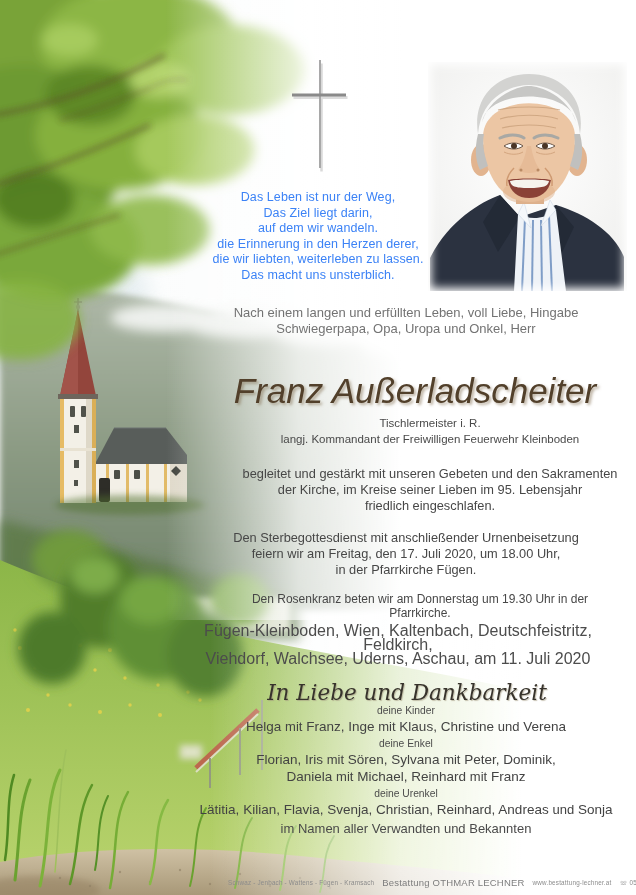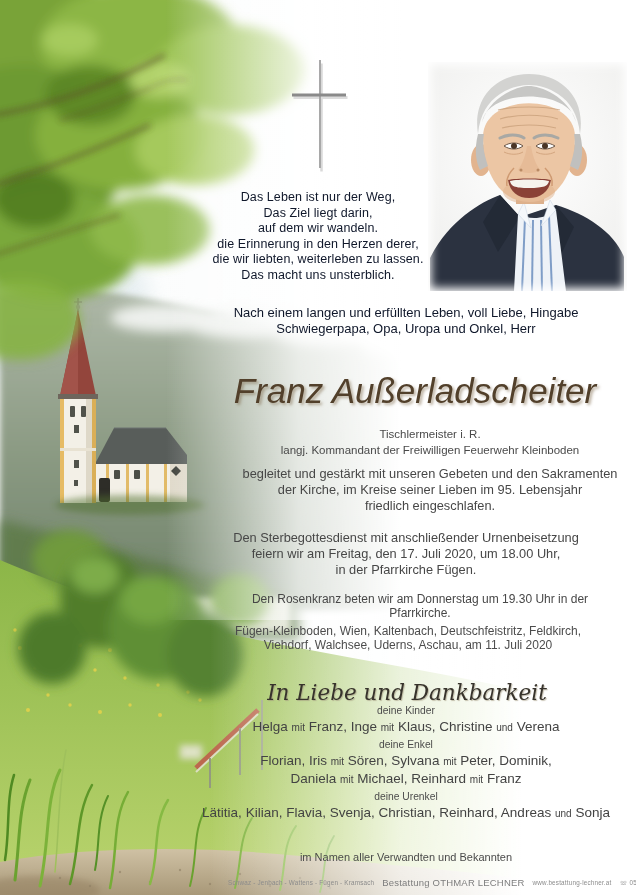--- a/index.html
+++ b/index.html
@@ -7,37 +7,37 @@
         font-family:"Liberation Sans","DejaVu Sans",sans-serif;color:#474747;}
   .scene{position:absolute;left:0;top:0;}
   .fade{position:absolute;left:0;width:636px;pointer-events:none;}
   .fade-upper{top:0;height:620px;
     background:linear-gradient(to right, rgba(255,255,255,0) 26%, rgba(255,255,255,.78) 47%, #fff 63%);}
   .fade-lower{top:620px;height:275px;
     background:linear-gradient(to right, rgba(255,255,255,0) 33%, rgba(255,255,255,.8) 63%, #fff 82%);}
   .cross{position:absolute;left:280px;top:56px;}
   .portrait{position:absolute;left:428px;top:62px;}
   .tb{position:absolute;text-align:center;}
-  .poem{left:193px;top:190px;width:250px;font-size:12.5px;line-height:15.5px;color:#0f172a;letter-spacing:.1px;}
-  .intro{left:206px;top:305px;width:400px;font-size:13px;line-height:16.3px;color:#0f172a;}
+  .poem{left:193px;top:190px;width:250px;font-size:12.5px;line-height:15.5px;color:#3b82f6;letter-spacing:.1px;}
+  .intro{left:206px;top:305px;width:400px;font-size:13px;line-height:16.3px;color:#737373;}
   .name{left:215px;top:366px;width:400px;font-family:Liberation Sans, sans-serif;
         font-style:italic;font-size:35px;line-height:50px;color:#52402b;
         text-shadow:2px 2px 3px rgba(130,110,80,.55);}
-  .roles{left:230px;top:427px;width:400px;font-size:11.5px;line-height:15.5px;color:#4a4a4a;}
+  .roles{left:230px;top:416px;width:400px;font-size:11.5px;line-height:15.5px;color:#4a4a4a;}
   .passing{left:230px;top:466px;width:400px;font-size:12.8px;line-height:16.2px;}
   .service{left:206px;top:530px;width:400px;font-size:12.8px;line-height:16.2px;}
   .rosary{left:220px;top:592px;width:400px;font-size:12px;}
-  .places{left:208px;top:624px;width:400px;font-size:12px;line-height:14px;color:#4c4c4c;}
+  .places{left:198px;top:624px;width:400px;font-size:16px;line-height:14px;color:#4c4c4c;}
   .closing-script{left:207px;top:680px;width:400px;font-family:"DejaVu Serif","Liberation Serif",serif;
         font-style:italic;font-size:21.5px;color:#37332c;text-shadow:1px 1px 1px rgba(160,150,125,.6);}
   .family{left:186px;top:702px;width:440px;}
   .fam-label{font-size:10.3px;line-height:14px;padding-top:2px;color:#4c4c4c;}
   .fam-line{font-size:13.5px;line-height:17px;color:#434343;}
-  .fam-line .sm{font-size:10px;}
-  .fam-closing{font-size:11px;line-height:14px;padding-top:4px;color:#4a4a4a;margin-top:24px;}
+  .fam-line .sm{font-size:13px;}
+  .fam-closing{font-size:13px;line-height:14px;padding-top:4px;color:#4a4a4a;}
   .footer{position:absolute;left:228px;right:4px;bottom:7px;display:flex;align-items:center;
           justify-content:space-between;gap:8px;color:#8b8b8b;white-space:nowrap;text-align:center;}
   .f-small{font-size:6.3px;letter-spacing:.2px;}
   .f-company{font-size:9.5px;color:#7d7d7d;letter-spacing:.2px;}
 </style>
 </head>
 <body>
 
 <div class="page">
 

